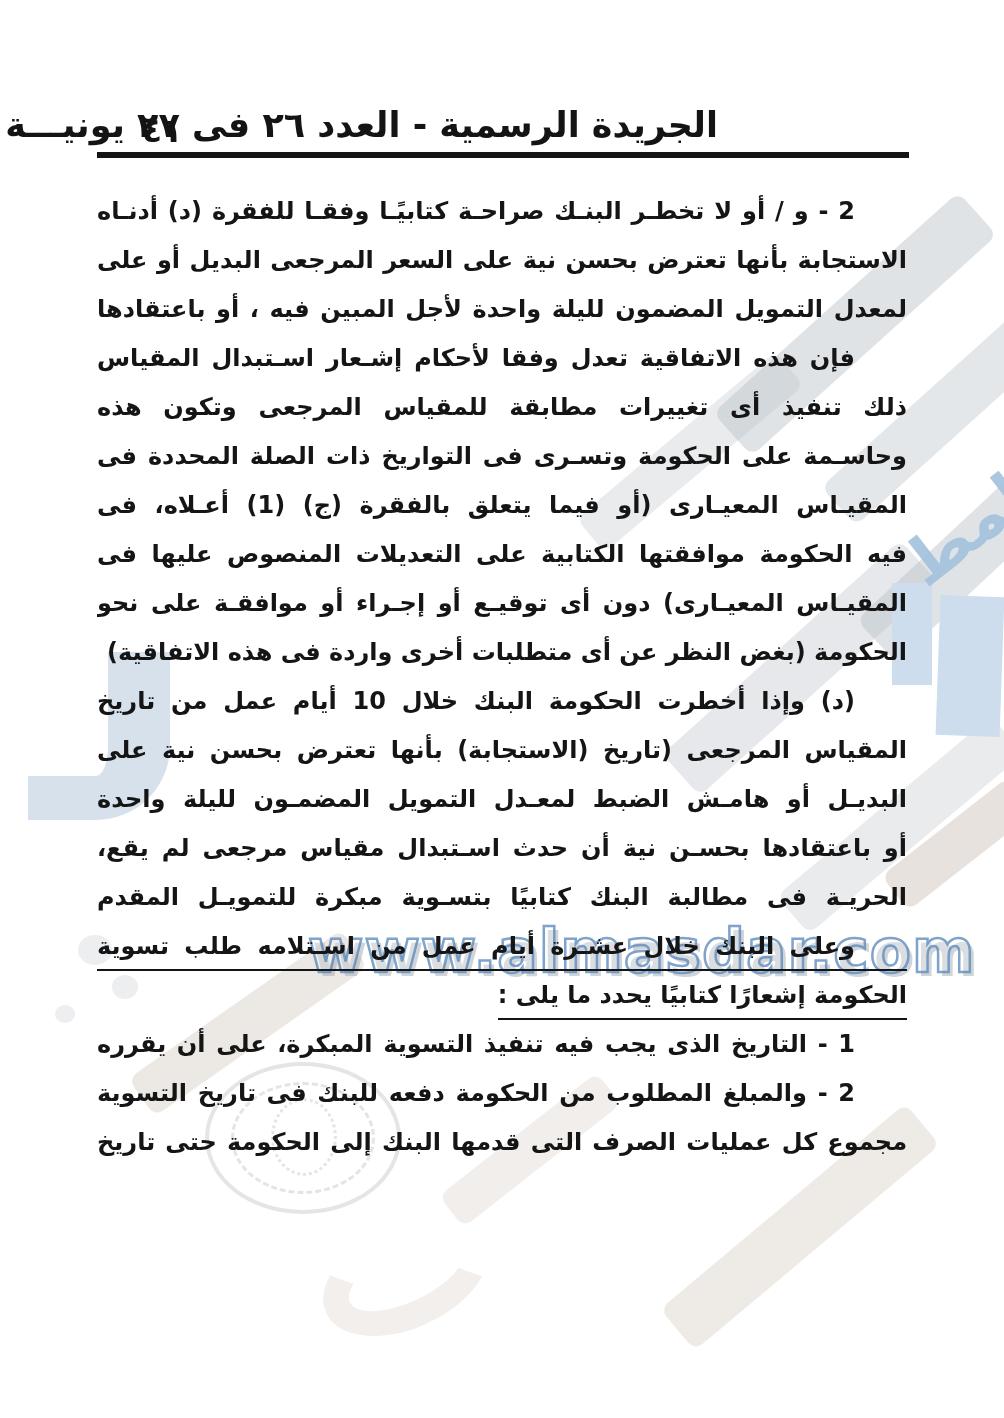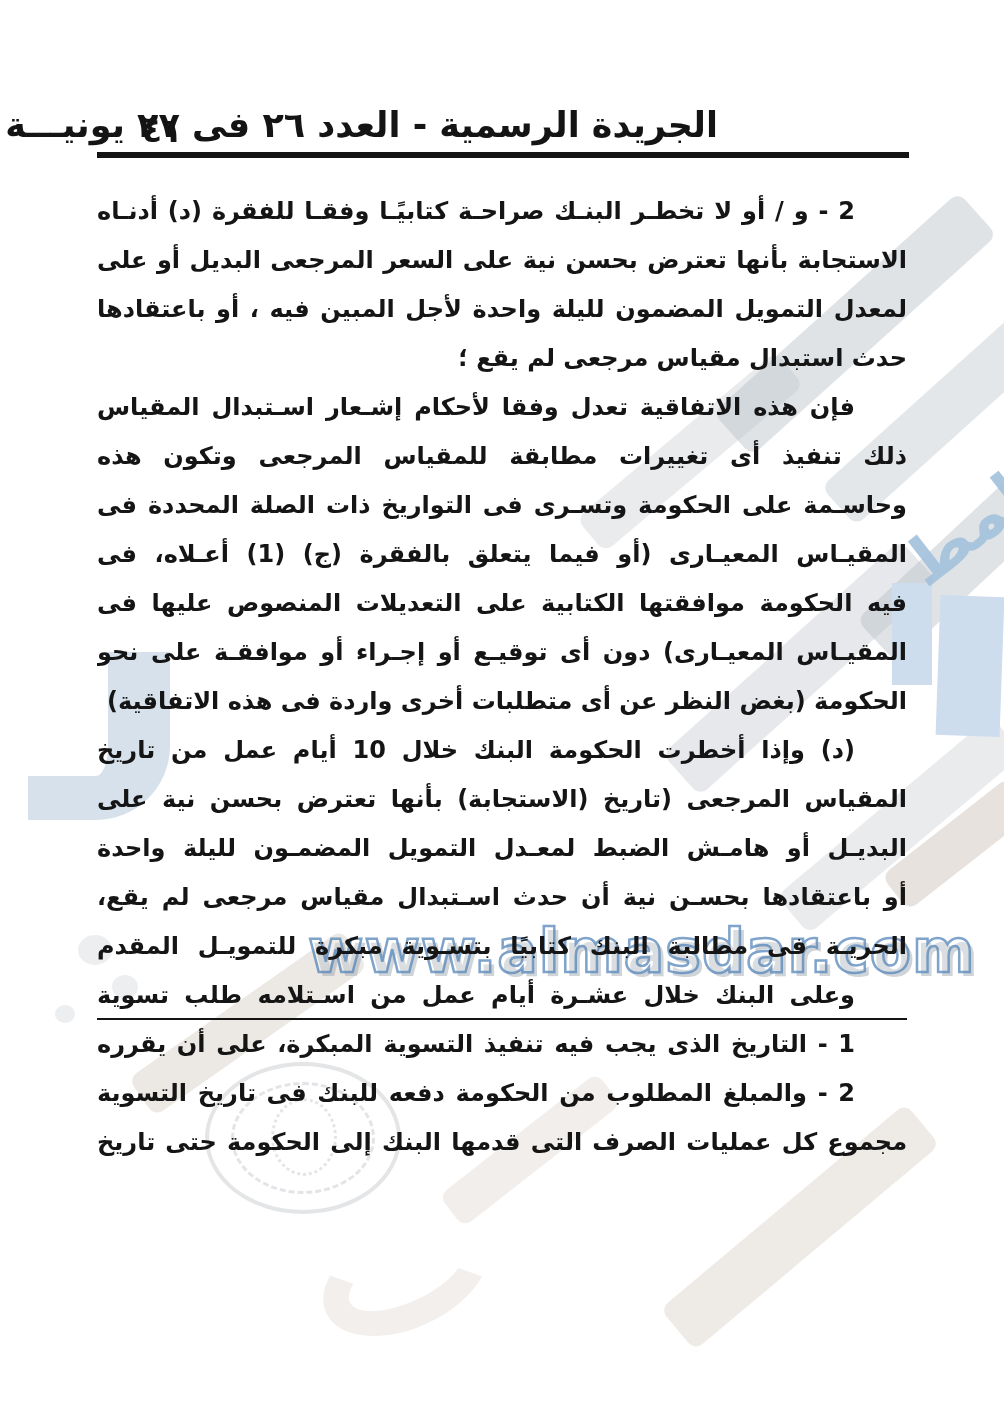--- a/index.html
+++ b/index.html
@@ -116,40 +116,40 @@
     <div class="gz-header">
       <span class="page-num">٤١</span>
       <div class="gz-title">الجريدة الرسمية - العدد ٢٦ فى ٢٧ يونيـــة سنة ٢٠٢٤</div>
     </div>
     <div class="rule"></div>
     <div class="doc-body">
         <div>
           <div class="line j ind">2 - و / أو لا تخطـر البنـك صراحـة كتابيًـا وفقـا للفقرة (د) أدنـاه قبل تاريخ</div>
           <div class="line j">الاستجابة بأنها تعترض بحسن نية على السعر المرجعى البديل أو على هامش الضبط</div>
           <div class="line j">لمعدل التمويل المضمون لليلة واحدة لأجل المبين فيه ، أو باعتقادها بحسـن نية أن</div>
-          <div class="line end">حدث استبدال مقياس مرجعى لم يقع ؛</div>
         </div>
         <div>
           <div class="line j ind">فإن هذه الاتفاقية تعدل وفقا لأحكام إشـعار اسـتبدال المقياس المرجعى بما فى</div>
           <div class="line j">ذلك تنفيذ أى تغييرات مطابقة للمقياس المرجعى وتكون هذه التعديلات نهائية وملزمة</div>
           <div class="line j">وحاسـمة على الحكومة وتسـرى فى التواريخ ذات الصلة المحددة فى إشـعار استبدال</div>
           <div class="line j">المقيـاس المعيـارى (أو فيما يتعلق بالفقرة (ج) (1) أعـلاه، فى التاريخ الذى تقدم</div>
           <div class="line j">فيه الحكومة موافقتها الكتابية على التعديلات المنصوص عليها فى إشـعار استبدال</div>
           <div class="line j">المقيـاس المعيـارى) دون أى توقيـع أو إجـراء أو موافقـة على نحو آخـر من جانب</div>
           <div class="line end">الحكومة (بغض النظر عن أى متطلبات أخرى واردة فى هذه الاتفاقية) ؛</div>
         </div>
         <div>
           <div class="line j ind">(د) وإذا أخطرت الحكومة البنك خلال 10 أيام عمل من تاريخ إشـعار اسـتبدال</div>
           <div class="line j">المقياس المرجعى (تاريخ (الاستجابة) بأنها تعترض بحسن نية على السعر المرجعى</div>
           <div class="line j">البديـل أو هامـش الضبط لمعـدل التمويل المضمـون لليلة واحدة لأجـل المبين فيه</div>
           <div class="line j">أو باعتقادها بحسـن نية أن حدث اسـتبدال مقياس مرجعى لم يقع، يكون للحكومة</div>
           <div class="line j">الحريـة فى مطالبة البنك كتابيًا بتسـوية مبكرة للتمويـل المقدم بموجب هذه الاتفاقية</div>
         </div>
         <div>
           <div class="line j ind ul">وعلى البنك خلال عشـرة أيام عمل من اسـتلامه طلب تسوية مبكرة أن يرسل إلى</div>
+          <div class="line end ul">الحكومة إشعارًا كتابيًا يحدد ما يلى :</div>
         </div>
         <div>
           <div class="line j ind">1 - التاريخ الذى يجب فيه تنفيذ التسوية المبكرة، على أن يقرره البنك وفق تقديره</div>
         </div>
         <div>
           <div class="line j ind">2 - والمبلغ المطلوب من الحكومة دفعه للبنك فى تاريخ التسوية المبكرة، ويساوى</div>
           <div class="line j">مجموع كل عمليات الصرف التى قدمها البنك إلى الحكومة حتى تاريخ التسوية المبكرة</div>
         </div>
       </div>
   </div>

